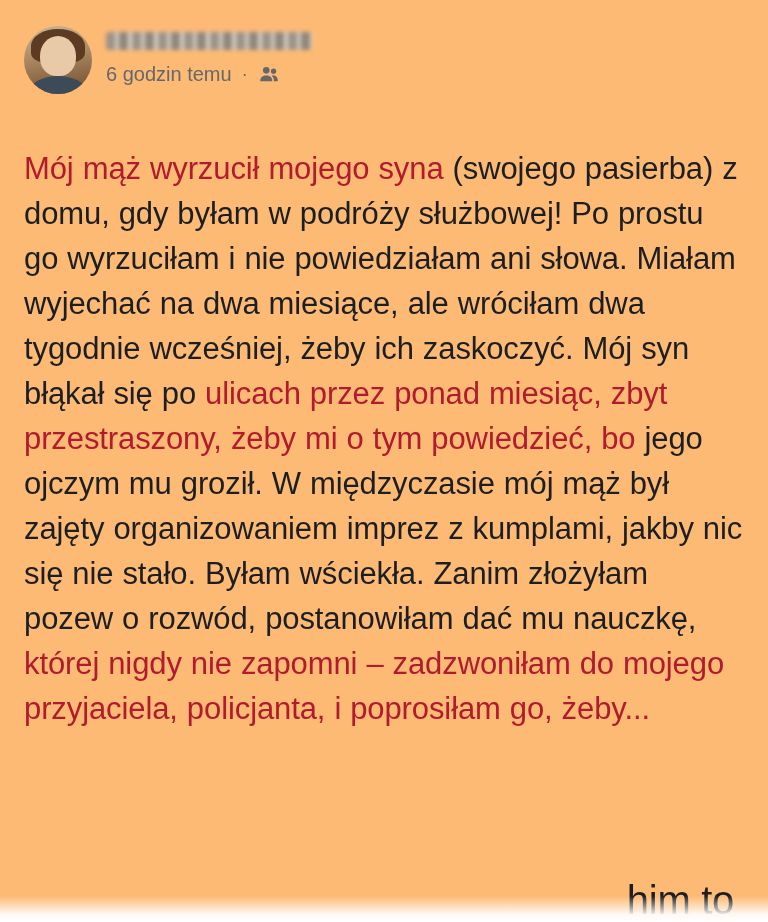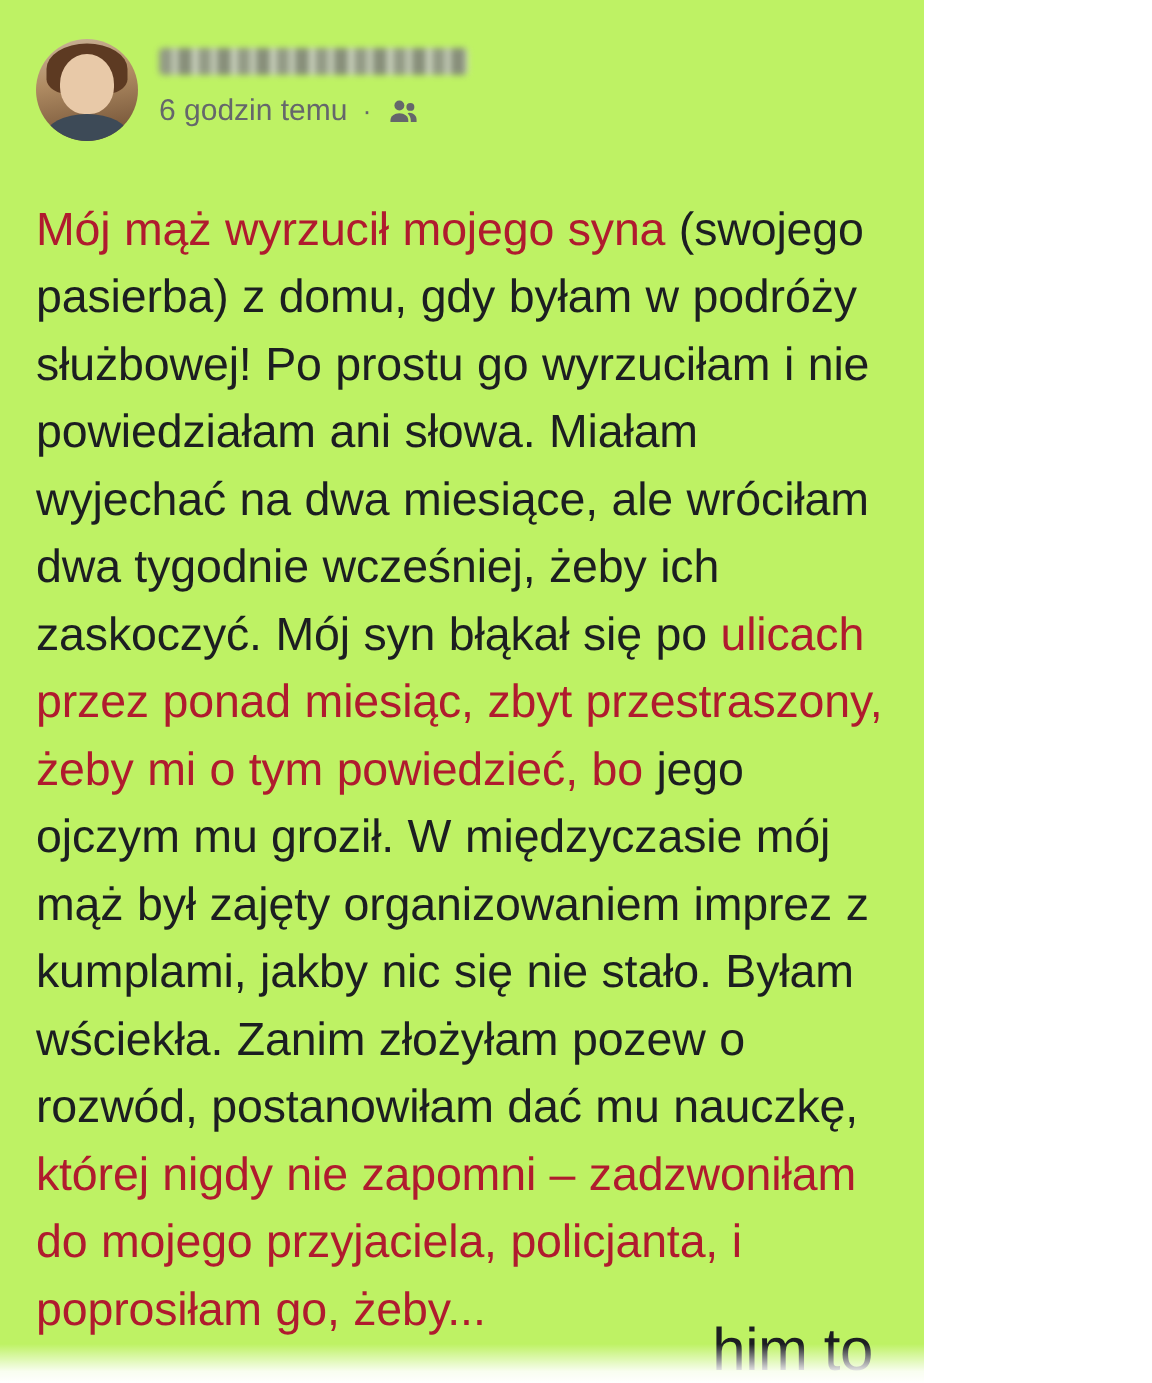--- a/index.html
+++ b/index.html
@@ -8,23 +8,23 @@
   }
   body {
     width: 768px;
     height: 922px;
     background: #ffffff;
     font-family: "Liberation Sans", sans-serif;
     overflow: hidden;
   }
   .post {
     position: relative;
-    width: 616px;
+    width: 768px;
     height: 922px;
-    background: #bef264;
+    background: #fdba74;
     box-sizing: border-box;
     padding: 22px 24px 0 24px;
   }
   .post-header {
     display: flex;
     align-items: flex-start;
     gap: 14px;
     height: 96px;
   }
   .avatar {
@@ -107,21 +107,21 @@
   }
   .audience-icon {
     display: inline-flex;
     align-items: center;
     justify-content: center;
     width: 22px;
     height: 22px;
     color: #65676b;
   }
   .post-body {
-    margin-top: 12px;
+    margin-top: 28px;
     font-size: 31px;
     line-height: 45px;
     color: #1c1e21;
     letter-spacing: -0.1px;
     word-spacing: 0.5px;
   }
   .post-body .hl {
     color: #b01b2e;
   }
   .post-body .txt {

